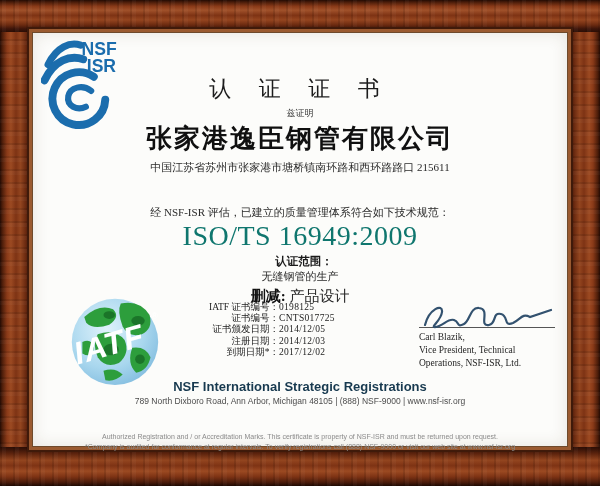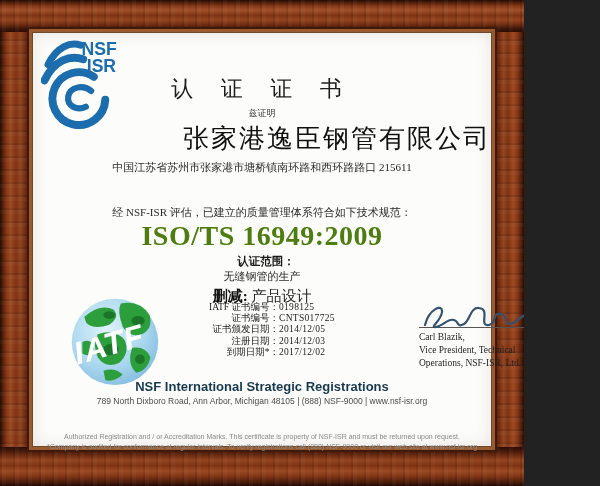--- a/index.html
+++ b/index.html
@@ -1,17 +1,17 @@
 <!DOCTYPE html>
 <html><head>
 <meta charset="utf-8">
 <style>
   html,body{margin:0;padding:0;background:#222;}
   .photo{
-    position:relative; width:524px; height:486px; overflow:hidden;
+    position:relative; width:600px; height:486px; overflow:hidden;
     font-family:"Liberation Serif","DejaVu Serif",serif;
     background:#5a2410;
   }
   
   .frame-piece{position:absolute; z-index:1;}
   .frame-top{top:0;left:0;right:0;height:32px;
     background:
       repeating-linear-gradient(90deg, rgba(0,0,0,0.10) 0 2px, rgba(255,255,255,0.03) 2px 6px, rgba(0,0,0,0) 6px 13px),
       linear-gradient(180deg,#240b03 0%,#4c1d0a 7%,#8a3a18 20%,#a0512a 32%,#7e3314 48%,#95451f 62%,#6b2a10 78%,#3d150a 90%,#2c0e05 100%);}
   .frame-bottom{bottom:0;left:0;right:0;height:39px;
@@ -34,24 +34,24 @@
       0 0 0 1px #6e4a2c,
       0 0 0 4px #9a5a30,
       0 0 0 6px #3f1a0a,
       inset 0 0 16px rgba(70,50,25,0.12);
   }
   .abs{position:absolute;}
   .ctr{left:0;right:0;text-align:center;}
   
   .title{top:41px; font-size:22px; letter-spacing:11px; color:#1c1c1c; font-weight:500;}
   .certify{top:74px; font-size:9px; color:#333;}
-  .company{top:88px; font-size:26px; font-weight:normal; color:#101010; letter-spacing:2px;text-align:right;}
+  .company{top:88px; font-size:26px; font-weight:bold; color:#101010; letter-spacing:2px;}
   .address{top:127px; font-size:11px; color:#2a2a2a;}
   .assessment{top:172px; font-size:11px; color:#2a2a2a;}
-  .standard{top:187px; font-size:28px; font-weight:bold; color:#4d7c0f; letter-spacing:0.5px;}
+  .standard{top:187px; font-size:28px; font-weight:normal; color:#0f766e; letter-spacing:0.5px;}
   .scope-label{top:221px; font-size:11.5px; font-weight:bold; color:#1a1a1a;padding-left:8px;}
   .scope-value{top:236px; font-size:11px; color:#2a2a2a;}
   .exclusion{top:254px; font-size:15px; color:#2a2a2a;}
   .exclusion b{font-weight:bold; color:#111;}
   .details{left:128px; top:269px; width:330px; font-size:9.5px; color:#222;}
   .detail-row{display:flex; line-height:11.2px;}
   .detail-label{flex:0 0 118px; text-align:right;}
   .detail-value{flex:1; text-align:left; letter-spacing:0.3px;}
   .globe{left:34px; top:258px; width:96px; height:98px;}
   .sig-block{left:386px; top:264px; width:146px;}

